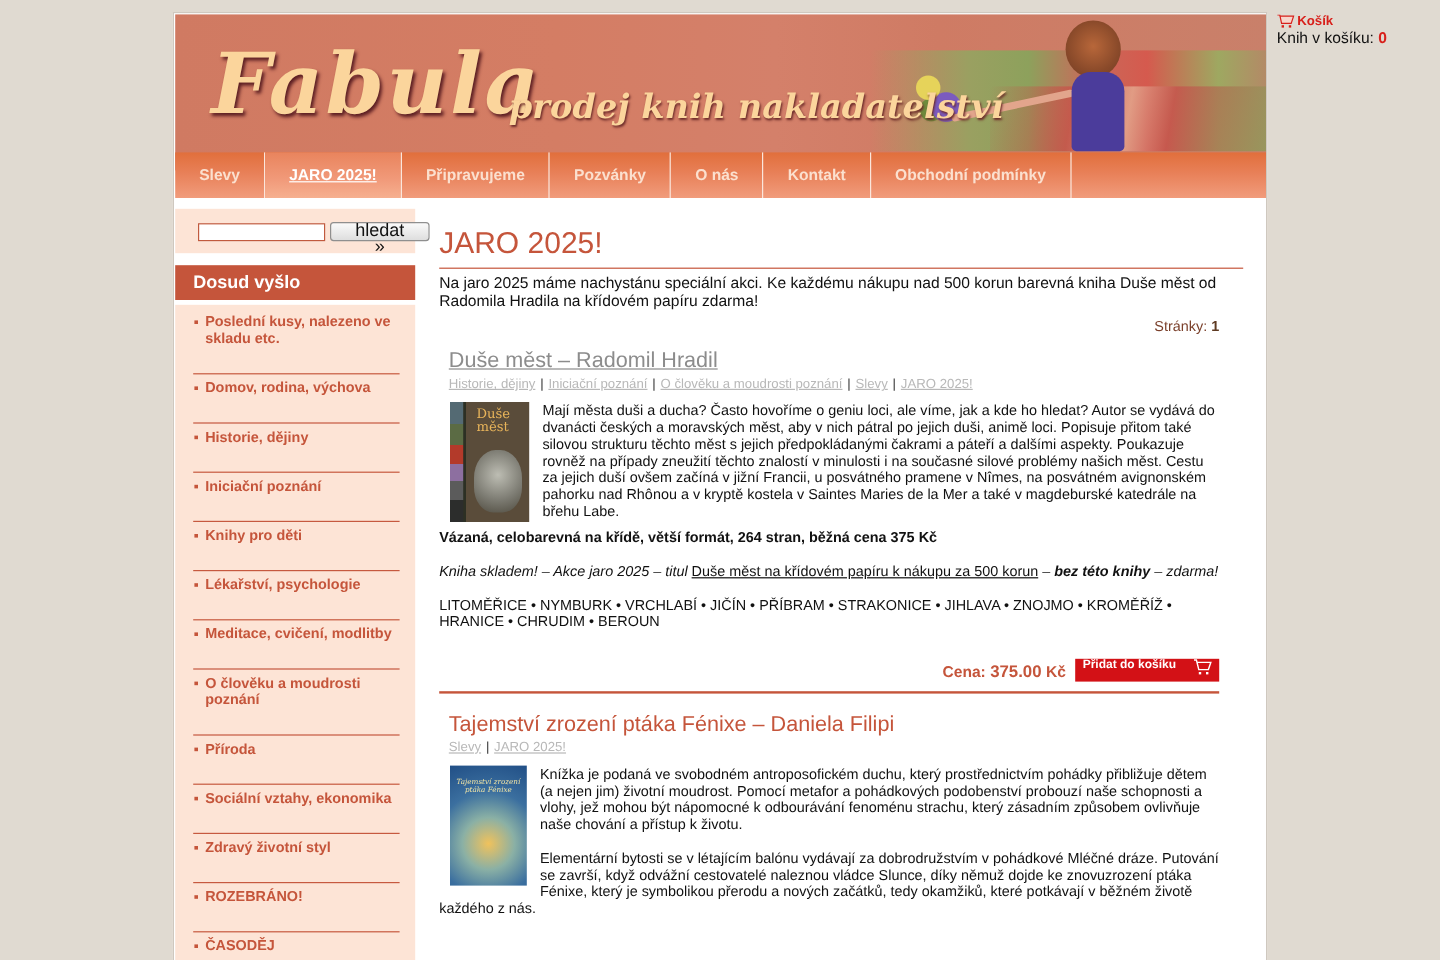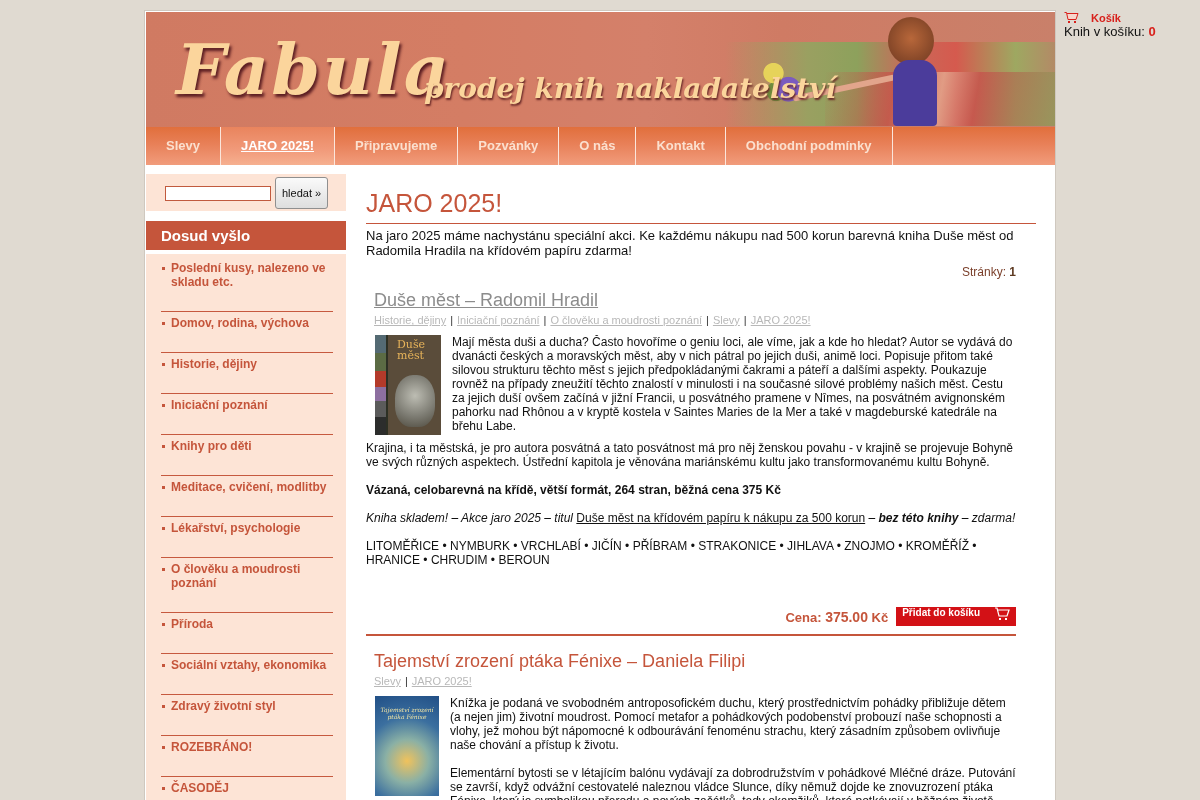--- a/index.html
+++ b/index.html
@@ -84,21 +84,21 @@
   
   #sidebar { position: absolute; left: 1px; top: 163px; width: 200px; }
   .search-box {
     background: #fde4d6; height: 37px; padding: 9px 0 0 19px; display: flex; align-items: center; gap: 4px;
   }
   .search-box input {
     width: 106px; height: 15px; border: 1px solid #c15a3e; padding: 1px 2px; font-size: 11px; background: #fff;
     margin-top: -8px;
   }
   .search-box button {
-    height: 32px; padding: 0 6px; font-size: 11px; line-height: 13px;
+    height: 16px; padding: 0 20px; font-size: 15px; line-height: 13px;
     border: 1px solid #8f8f8f; border-radius: 3px; background: linear-gradient(#fafafa, #dedede); color: #111;
     margin-top: -8px;
     font-family: "Liberation Sans", sans-serif;
   }
   .side-head {
     margin-top: 10px; background: #c5553b; color: #fff; font-weight: bold; font-size: 15px;
     height: 29px; line-height: 29px; padding-left: 15px;
   }
   .side-list {
     background: #fde4d6; margin-top: 4px; padding: 3px 13px 3px 15px;
@@ -154,33 +154,33 @@
   }
   .cover-fenix .t {
     position: absolute; left: 4px; top: 10px; width: 56px; text-align: center;
     font-family: "DejaVu Serif", serif; font-style: italic; font-size: 6px; color: #f3e6a5; line-height: 7px;
   }
   .text { font-size: 12px; line-height: 14px; color: #111; }
   .para { margin: 0 0 14px 0; }
   .para:last-child { margin-bottom: 0; }
   .price-row {
     display: flex; justify-content: flex-end; align-items: center; gap: 8px;
-    margin-top: 40px; padding-bottom: 8px; border-bottom: 2px solid #c5553b;
+    margin-top: 24px; padding-bottom: 8px; border-bottom: 2px solid #c5553b;
   }
   .price-row .label { color: #c5553b; font-weight: bold; font-size: 13px; }
   .price-row .label .amt { font-size: 14px; }
   .add-btn {
     background: #d31116; color: #fff; font-weight: bold; font-size: 10px; height: 19px;
     padding: 0 6px; display: flex; gap: 14px; cursor: pointer;
     font-family: "Liberation Sans", sans-serif;
   }
   .cart-svg { display: inline-block; }
   
   #cart { position: absolute; left: 1064px; top: 12px; font-size: 13px; color: #111; }
-  #cart .title { color: #d8201b; font-weight: bold; font-size: 11px; display: flex; align-items: center; gap: 12px; }
+  #cart .title { color: #d8201b; font-weight: bold; font-size: 11px; display: flex; align-items: center; gap: 2px; }
   #cart .count { color: #d8201b; font-weight: bold; }
 </style>
 </head>
 <body>
 
 <div id="page">
   <div id="banner">
     <div class="field"></div>
     <div class="field2"></div>
     <div class="bouquet"></div>
@@ -207,22 +207,22 @@
       <button>hledat »</button>
     </div>
 
     <div class="side-head">Dosud vyšlo</div>
     <div class="side-list">
       <div class="item">Poslední kusy, nalezeno ve skladu etc.</div>
       <div class="item">Domov, rodina, výchova</div>
       <div class="item">Historie, dějiny</div>
       <div class="item">Iniciační poznání</div>
       <div class="item">Knihy pro děti</div>
+      <div class="item">Lékařství, psychologie</div>
       <div class="item">Meditace, cvičení, modlitby</div>
-      <div class="item">Lékařství, psychologie</div>
       <div class="item">O člověku a moudrosti poznání</div>
       <div class="item">Příroda</div>
       <div class="item">Sociální vztahy, ekonomika</div>
       <div class="item">Zdravý životní styl</div>
       <div class="item">ROZEBRÁNO!</div>
       <div class="item">ČASODĚJ</div>
     </div>
 
     <div class="side-head">Sociální</div>
     <div class="side-list">
@@ -248,21 +248,20 @@
         <div class="cover cover-duse">
           <div class="strip"></div>
           <div class="face"></div>
           <div class="t">Duše měst</div>
         </div>
         <div class="text">
           <p class="para" style="margin-left:86px;">Mají města duši a ducha? Často hovoříme o geniu loci, ale víme, jak a kde ho hledat? Autor se vydává do dvanácti českých a moravských měst, aby v nich pátral po jejich duši, animě loci. Popisuje přitom také silovou strukturu těchto měst s jejich předpokládanými čakrami a páteří a dalšími aspekty. Poukazuje rovněž na případy zneužití těchto znalostí v minulosti i na současné silové problémy našich měst. Cestu za jejich duší ovšem začíná v jižní Francii, u posvátného pramene v Nîmes, na posvátném avignonském pahorku nad Rhônou a v kryptě kostela v Saintes Maries de la Mer a také v magdeburské katedrále na břehu Labe.</p>
         </div>
       </div>
       <div class="text" style="margin-top:6px;">
-        <p class="para">Krajina, i ta městská, je pro autora posvátná a tato posvátnost má pro něj ženskou povahu - v krajině se projevuje Bohyně ve svých různých aspektech. Ústřední kapitola je věnována mariánskému kultu jako transformovanému kultu Bohyně.</p>
         <p class="para" style="font-weight:bold;">Vázaná, celobarevná na křídě, větší formát, 264 stran, běžná cena 375 Kč</p>
         <p class="para" style="font-style:italic;"><span>Kniha skladem! – Akce jaro 2025 – titul </span><u style="font-style:normal;">Duše měst na křídovém papíru k nákupu za 500 korun</u><span> – </span><b>bez této knihy</b><span> – zdarma!</span></p>
         <p class="para">LITOMĚŘICE • NYMBURK • VRCHLABÍ • JIČÍN • PŘÍBRAM • STRAKONICE • JIHLAVA • ZNOJMO • KROMĚŘÍŽ • HRANICE • CHRUDIM • BEROUN</p>
       </div>
       <div class="price-row">
         <span class="label">
           <span>Cena:</span>
           <span class="amt">375.00</span>
           <span>Kč</span>
         </span>

